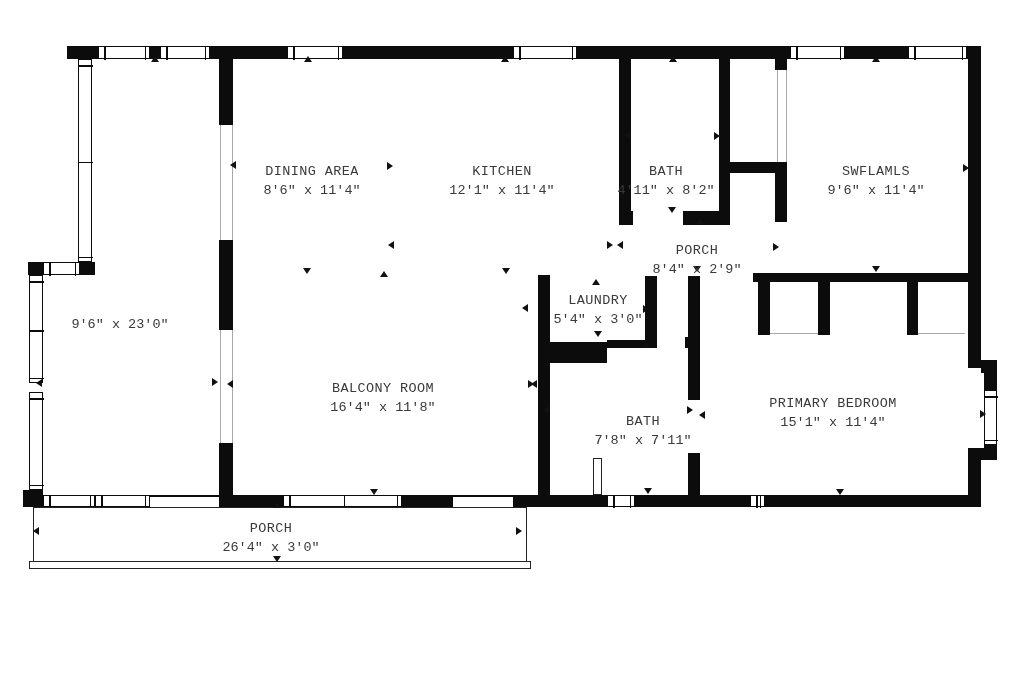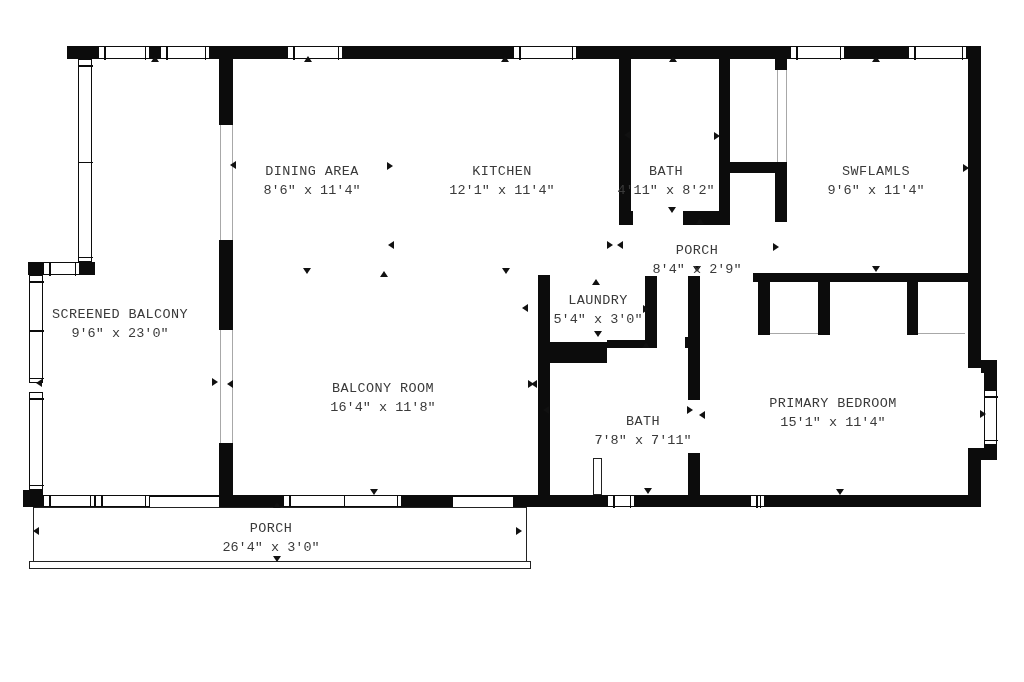--- a/index.html
+++ b/index.html
@@ -210,21 +210,20 @@
       </div>
       <div class="room" style="left: 697px; top: 260px;">
         <div class="rname">PORCH</div>
         <div class="rdims">8'4" x 2'9"</div>
       </div>
       <div class="room" style="left: 598px; top: 310px;">
         <div class="rname">LAUNDRY</div>
         <div class="rdims">5'4" x 3'0"</div>
       </div>
       <div class="room" style="left: 120px; top: 324px;">
-        <div class="rname">SCREENED BALCONY</div>
         <div class="rdims">9'6" x 23'0"</div>
       </div>
       <div class="room" style="left: 383px; top: 398px;">
         <div class="rname">BALCONY ROOM</div>
         <div class="rdims">16'4" x 11'8"</div>
       </div>
       <div class="room" style="left: 643px; top: 431px;">
         <div class="rname">BATH</div>
         <div class="rdims">7'8" x 7'11"</div>
       </div>

